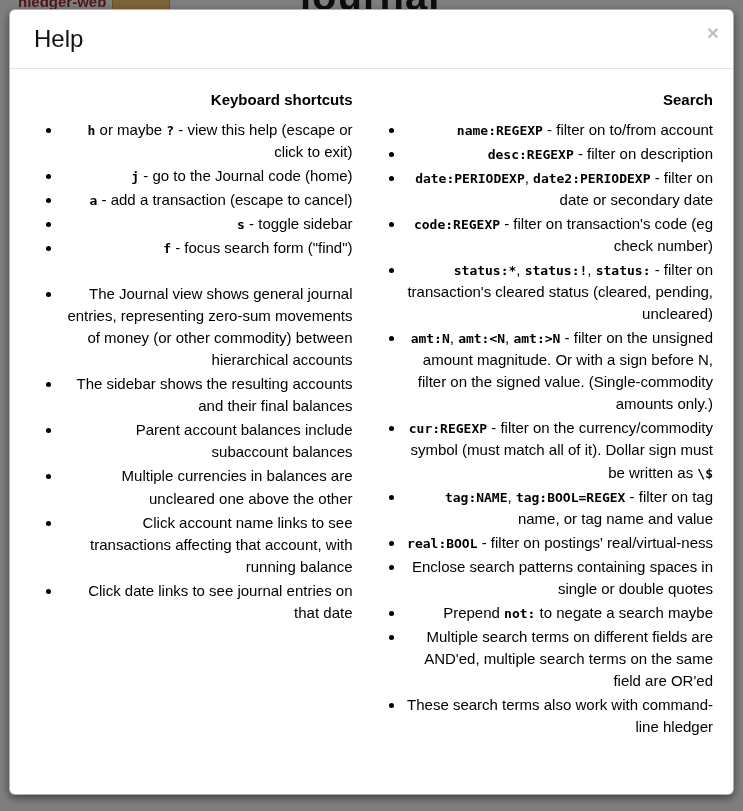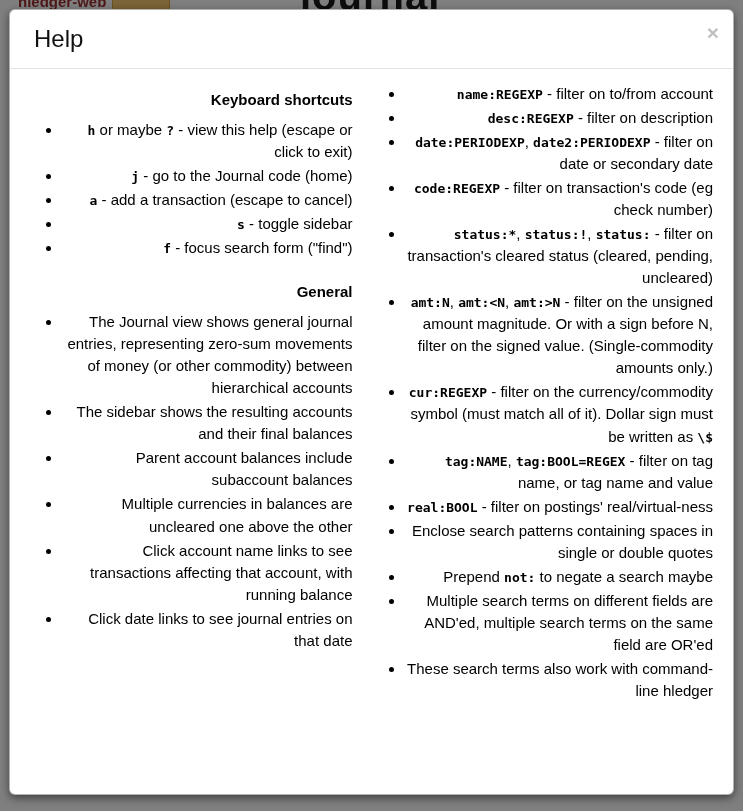--- a/index.html
+++ b/index.html
@@ -101,31 +101,31 @@
   <div class="modal-body">
     <div class="help-col">
         <div class="section-heading">Keyboard shortcuts</div>
         <ul class="help-list">
           <li><code class="inline-code">h</code><span> or maybe </span><code class="inline-code">?</code><span> - view this help (escape or click to exit)</span></li>
           <li><code class="inline-code">j</code><span> - go to the Journal code (home)</span></li>
           <li><code class="inline-code">a</code><span> - add a transaction (escape to cancel)</span></li>
           <li><code class="inline-code">s</code><span> - toggle sidebar</span></li>
           <li><code class="inline-code">f</code><span> - focus search form ("find")</span></li>
         </ul>
-        <div class="section-heading">General</div>
         <ul class="help-list">
           <li><span>The Journal view shows general journal entries, representing zero-sum movements of money (or other commodity) between hierarchical accounts</span></li>
           <li><span>The sidebar shows the resulting accounts and their final balances</span></li>
           <li><span>Parent account balances include subaccount balances</span></li>
           <li><span>Multiple currencies in balances are uncleared one above the other</span></li>
           <li><span>Click account name links to see transactions affecting that account, with running balance</span></li>
           <li><span>Click date links to see journal entries on that date</span></li>
         </ul>
       </div>
     <div class="help-col">
+        <div class="section-heading">Search</div>
         <ul class="help-list">
           <li><code class="inline-code">name:REGEXP</code><span> - filter on to/from account</span></li>
           <li><code class="inline-code">desc:REGEXP</code><span> - filter on description</span></li>
           <li><code class="inline-code">date:PERIODEXP</code><span>, </span><code class="inline-code">date2:PERIODEXP</code><span> - filter on date or secondary date</span></li>
           <li><code class="inline-code">code:REGEXP</code><span> - filter on transaction's code (eg check number)</span></li>
           <li><code class="inline-code">status:*</code><span>, </span><code class="inline-code">status:!</code><span>, </span><code class="inline-code">status:</code><span> - filter on transaction's cleared status (cleared, pending, uncleared)</span></li>
           <li><code class="inline-code">amt:N</code><span>, </span><code class="inline-code">amt:&lt;N</code><span>, </span><code class="inline-code">amt:&gt;N</code><span> - filter on the unsigned amount magnitude. Or with a sign before N, filter on the signed value. (Single-commodity amounts only.)</span></li>
           <li><code class="inline-code">cur:REGEXP</code><span> - filter on the currency/commodity symbol (must match all of it). Dollar sign must be written as </span><code class="inline-code">\$</code></li>
           <li><code class="inline-code">tag:NAME</code><span>, </span><code class="inline-code">tag:BOOL=REGEX</code><span> - filter on tag name, or tag name and value</span></li>
           <li><code class="inline-code">real:BOOL</code><span> - filter on postings' real/virtual-ness</span></li>

